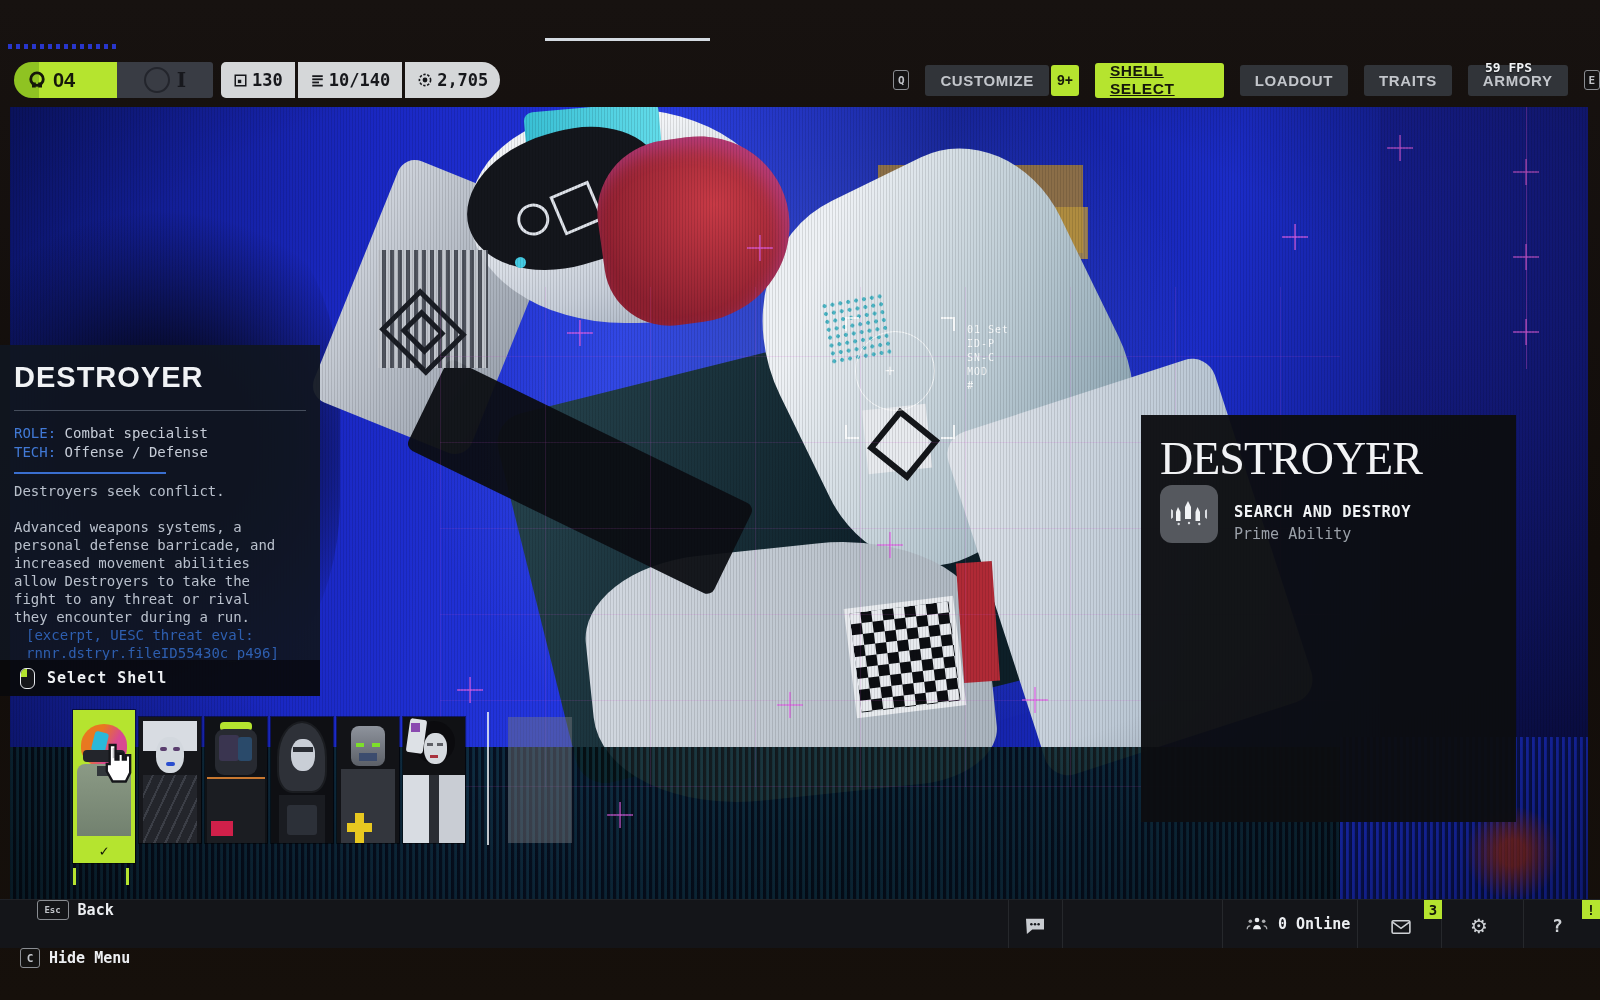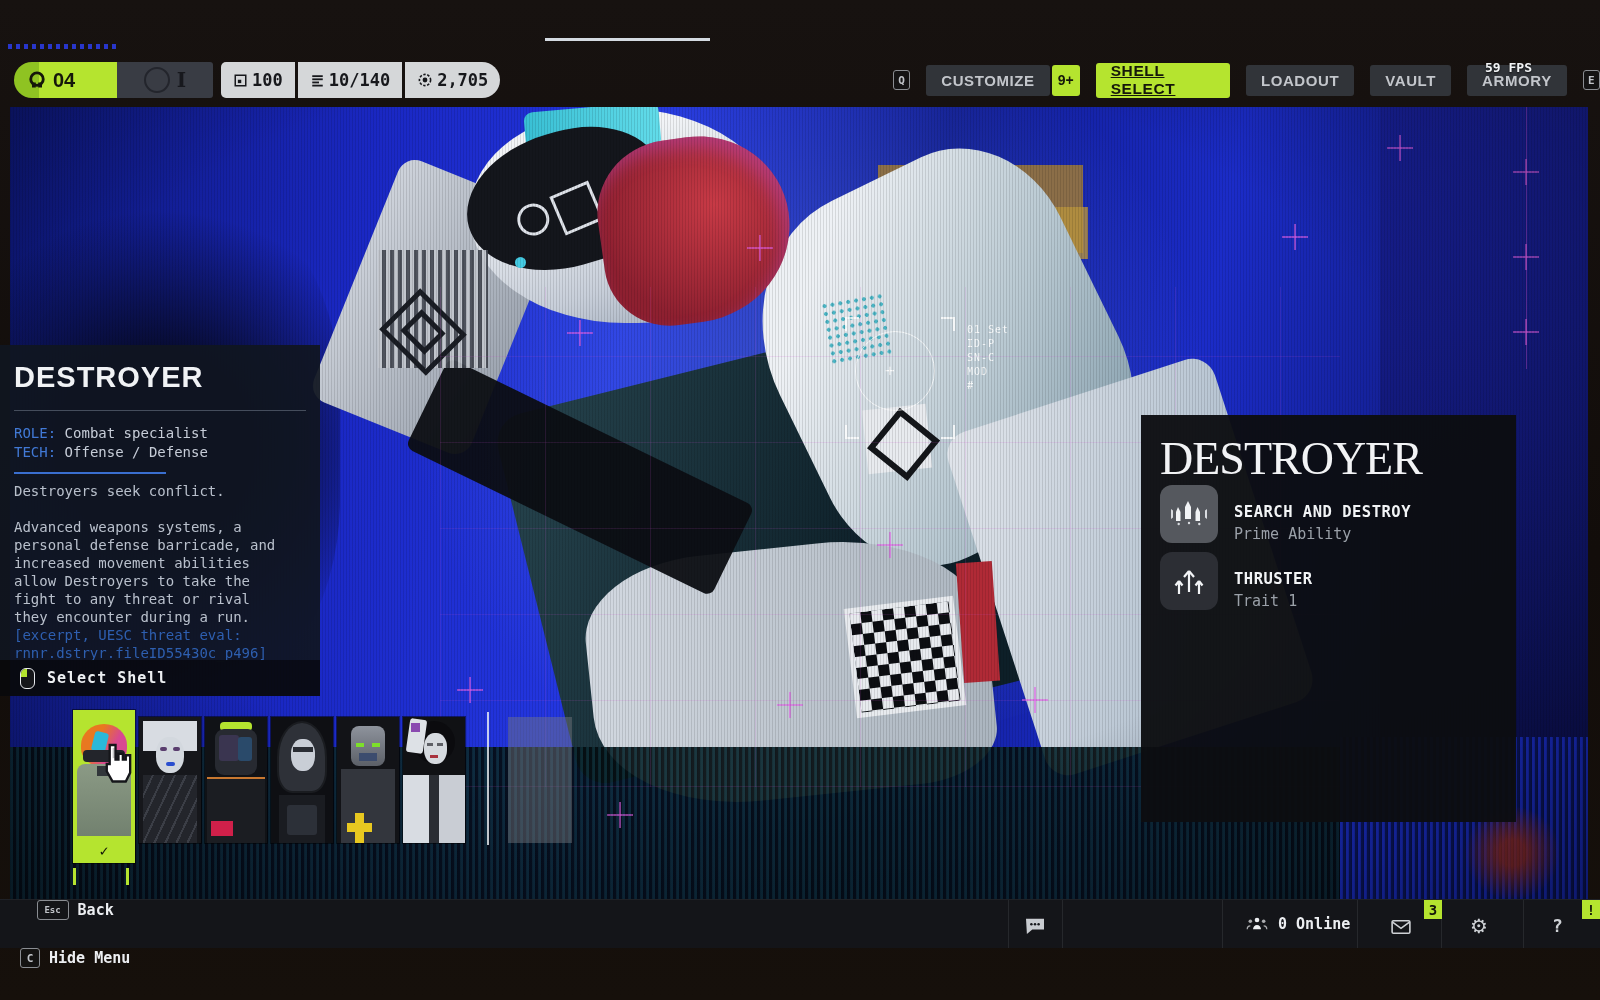--- a/index.html
+++ b/index.html
@@ -112,21 +112,21 @@
   
   .shell-info{position:absolute;left:0;top:345px;width:320px;height:315px;background:rgba(16,21,32,.93);z-index:5;
     padding:14px 14px 0 14px;box-sizing:border-box;color:#b9c0cc;}
   .si-title{font:700 29px "Liberation Sans",sans-serif;color:#f0f2f5;letter-spacing:1px;margin-top:2px;}
   .si-div{height:1px;background:#454d5c;margin:16px 0 13px 0;}
   .si-line{font:400 14px "DejaVu Sans Mono",monospace;line-height:19px;}
   .si-label{color:#4179d6;}
   .si-val{color:#c7cdd8;}
   .si-bluediv{height:2px;width:152px;background:#3a6fd0;margin:10px 0 8px 0;}
   .si-body{font:400 14px "DejaVu Sans Mono",monospace;line-height:18px;white-space:pre-wrap;color:#b9c0cc;}
-  .si-excerpt{font:400 14px "DejaVu Sans Mono",monospace;line-height:18px;white-space:pre-wrap;color:#2e5fb0;}
+  .si-excerpt{font:400 14px "DejaVu Sans Mono",monospace;line-height:18px;white-space:pre-wrap;color:#2e5fb0;margin-left:12px;}
   .select-strip{position:absolute;left:0;top:660px;width:320px;height:36px;background:rgba(9,10,12,.94);z-index:5;
     display:flex;align-items:center;gap:12px;padding-left:20px;box-sizing:border-box;}
   .select-strip span{color:#eceef1;font:700 15px "DejaVu Sans Mono",monospace;letter-spacing:1px;}
   .mouse{width:13px;height:19px;border:1.5px solid #e8eaee;border-radius:6px;position:relative;background:#15161a;}
   .mouse::before{content:"";position:absolute;left:0;top:0;width:6px;height:8px;background:#b5e42f;border-radius:5px 0 0 0;}
 
   
   .tile{position:absolute;top:717px;width:62px;height:126px;overflow:hidden;background:#111216;cursor:pointer;
     box-shadow:0 0 0 1px rgba(0,0,0,.5);}
   .tile .el{position:absolute;}
@@ -249,21 +249,21 @@
     <div class="badge-dark">
       <span class="ring"></span>
       <span>I</span>
     </div>
     <div class="stat-group">
       <div class="stat">
         <svg width="15" height="15" viewBox="0 0 20 20">
           <rect x="3" y="3" width="14" height="14" fill="none" stroke="#17181c" stroke-width="2"></rect>
           <rect x="6.5" y="9" width="4.5" height="4.5" fill="#17181c"></rect>
         </svg>
-        <span>100</span>
+        <span>130</span>
       </div>
       <div class="stat">
         <svg width="15" height="15" viewBox="0 0 20 20">
           <rect x="3" y="3" width="14" height="2.4" fill="#17181c"></rect>
             <rect x="3" y="7.2" width="14" height="2.4" fill="#17181c"></rect>
           <rect x="3" y="11.4" width="9" height="2.4" fill="#17181c"></rect>
             <rect x="3" y="15.6" width="14" height="2.4" fill="#17181c"></rect>
         </svg>
         <span>10/140</span>
       </div>
@@ -285,21 +285,21 @@
       </div>
       <div class="tab-badge">9+</div>
     </div>
     <div class="tab active">
       <span>SHELL SELECT</span>
     </div>
     <div class="tab">
       <span>LOADOUT</span>
     </div>
     <div class="tab">
-      <span>VAULT</span>
+      <span>TRAITS</span>
     </div>
     <div class="tab">
       <span>ARMORY</span>
     </div>
     <span class="key">E</span>
   </div>
   <div class="fps">59 FPS</div>
 
   <div class="shell-info">
     <div class="si-title">DESTROYER</div>
@@ -404,33 +404,20 @@
           </g>
         </svg>
       </div>
       <div>
         <div class="ab-name">SEARCH AND DESTROY</div>
         <div class="ab-type">Prime Ability</div>
       </div>
     </div>
 
 
-    <div class="ab-row">
-      <div class="ab-ico">
-        <svg width="36" height="34" viewBox="0 0 36 34" fill="none" stroke="#f2f4f6" stroke-width="2.2">
-          <path d="M18 28V7M18 7l-5 6M18 7l5 6"></path>
-          <path d="M8 30V17M8 17l-3.5 4.5M8 17l3.5 4.5"></path>
-          <path d="M28 30V17M28 17l-3.5 4.5M28 17l3.5 4.5"></path>
-        </svg>
-      </div>
-      <div>
-        <div class="ab-name">THRUSTER</div>
-        <div class="ab-type">Trait 1</div>
-      </div>
-    </div>
 
   </div>
 
   <div class="bottom-bar">
     <div class="bb-left">
       <div class="bb-item">
         <span class="key" style="width:30px;font-size:9px;">Esc</span>
         <span>Back</span>
       </div>
       <div class="bb-item">

